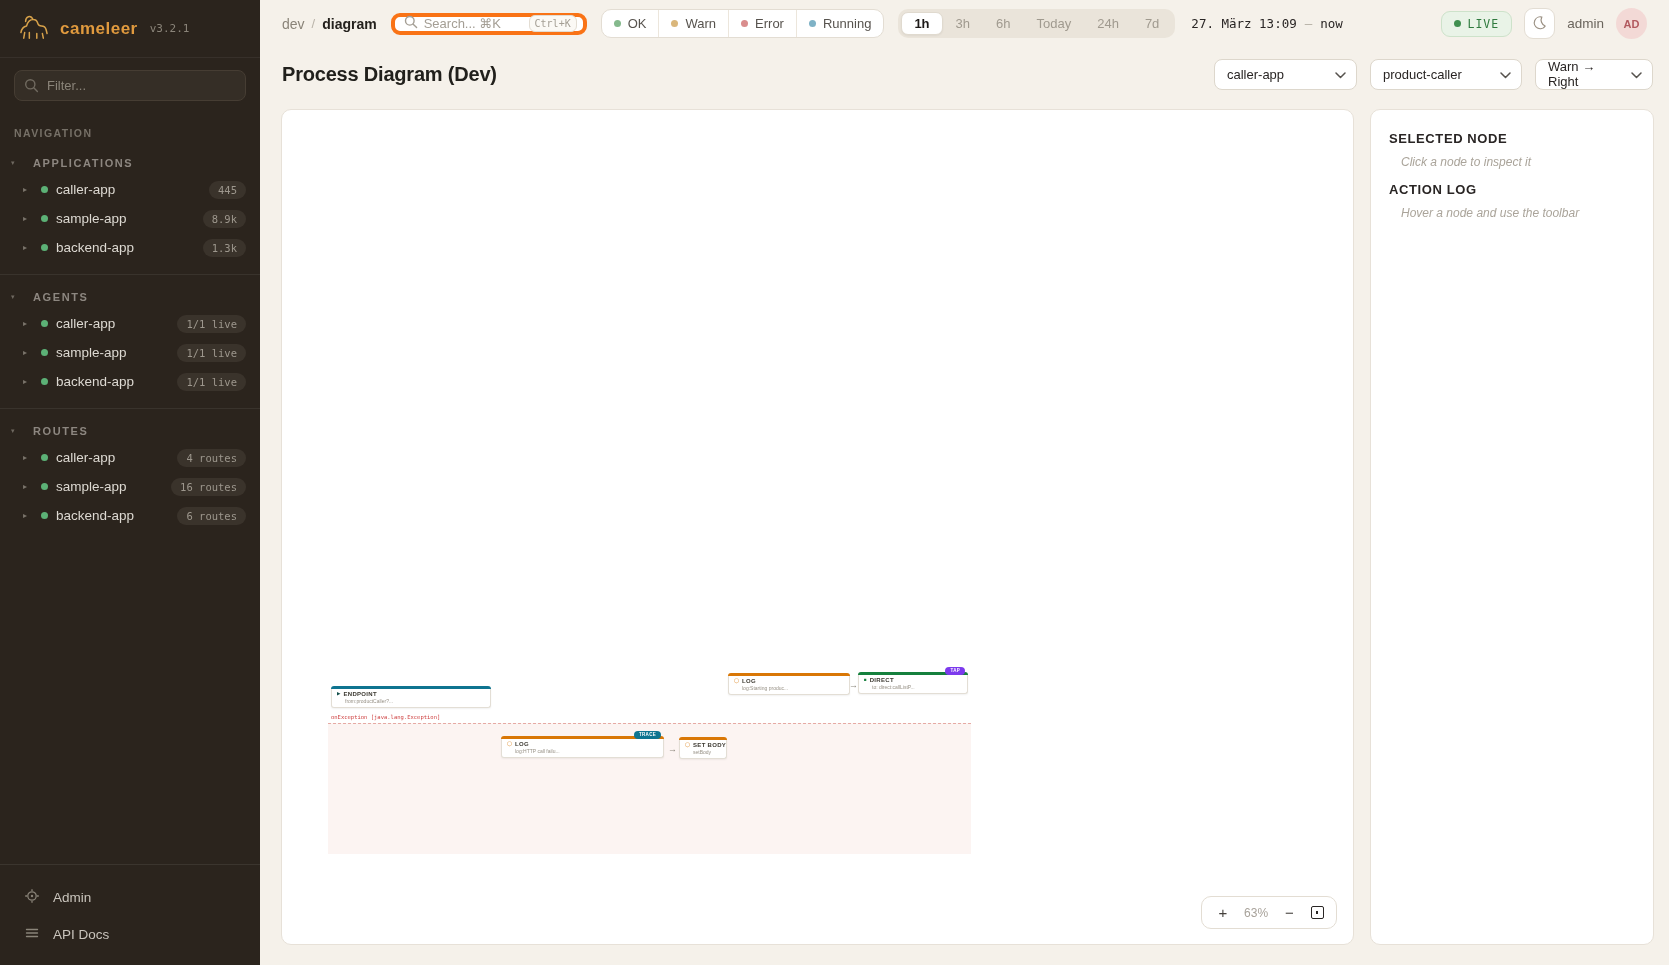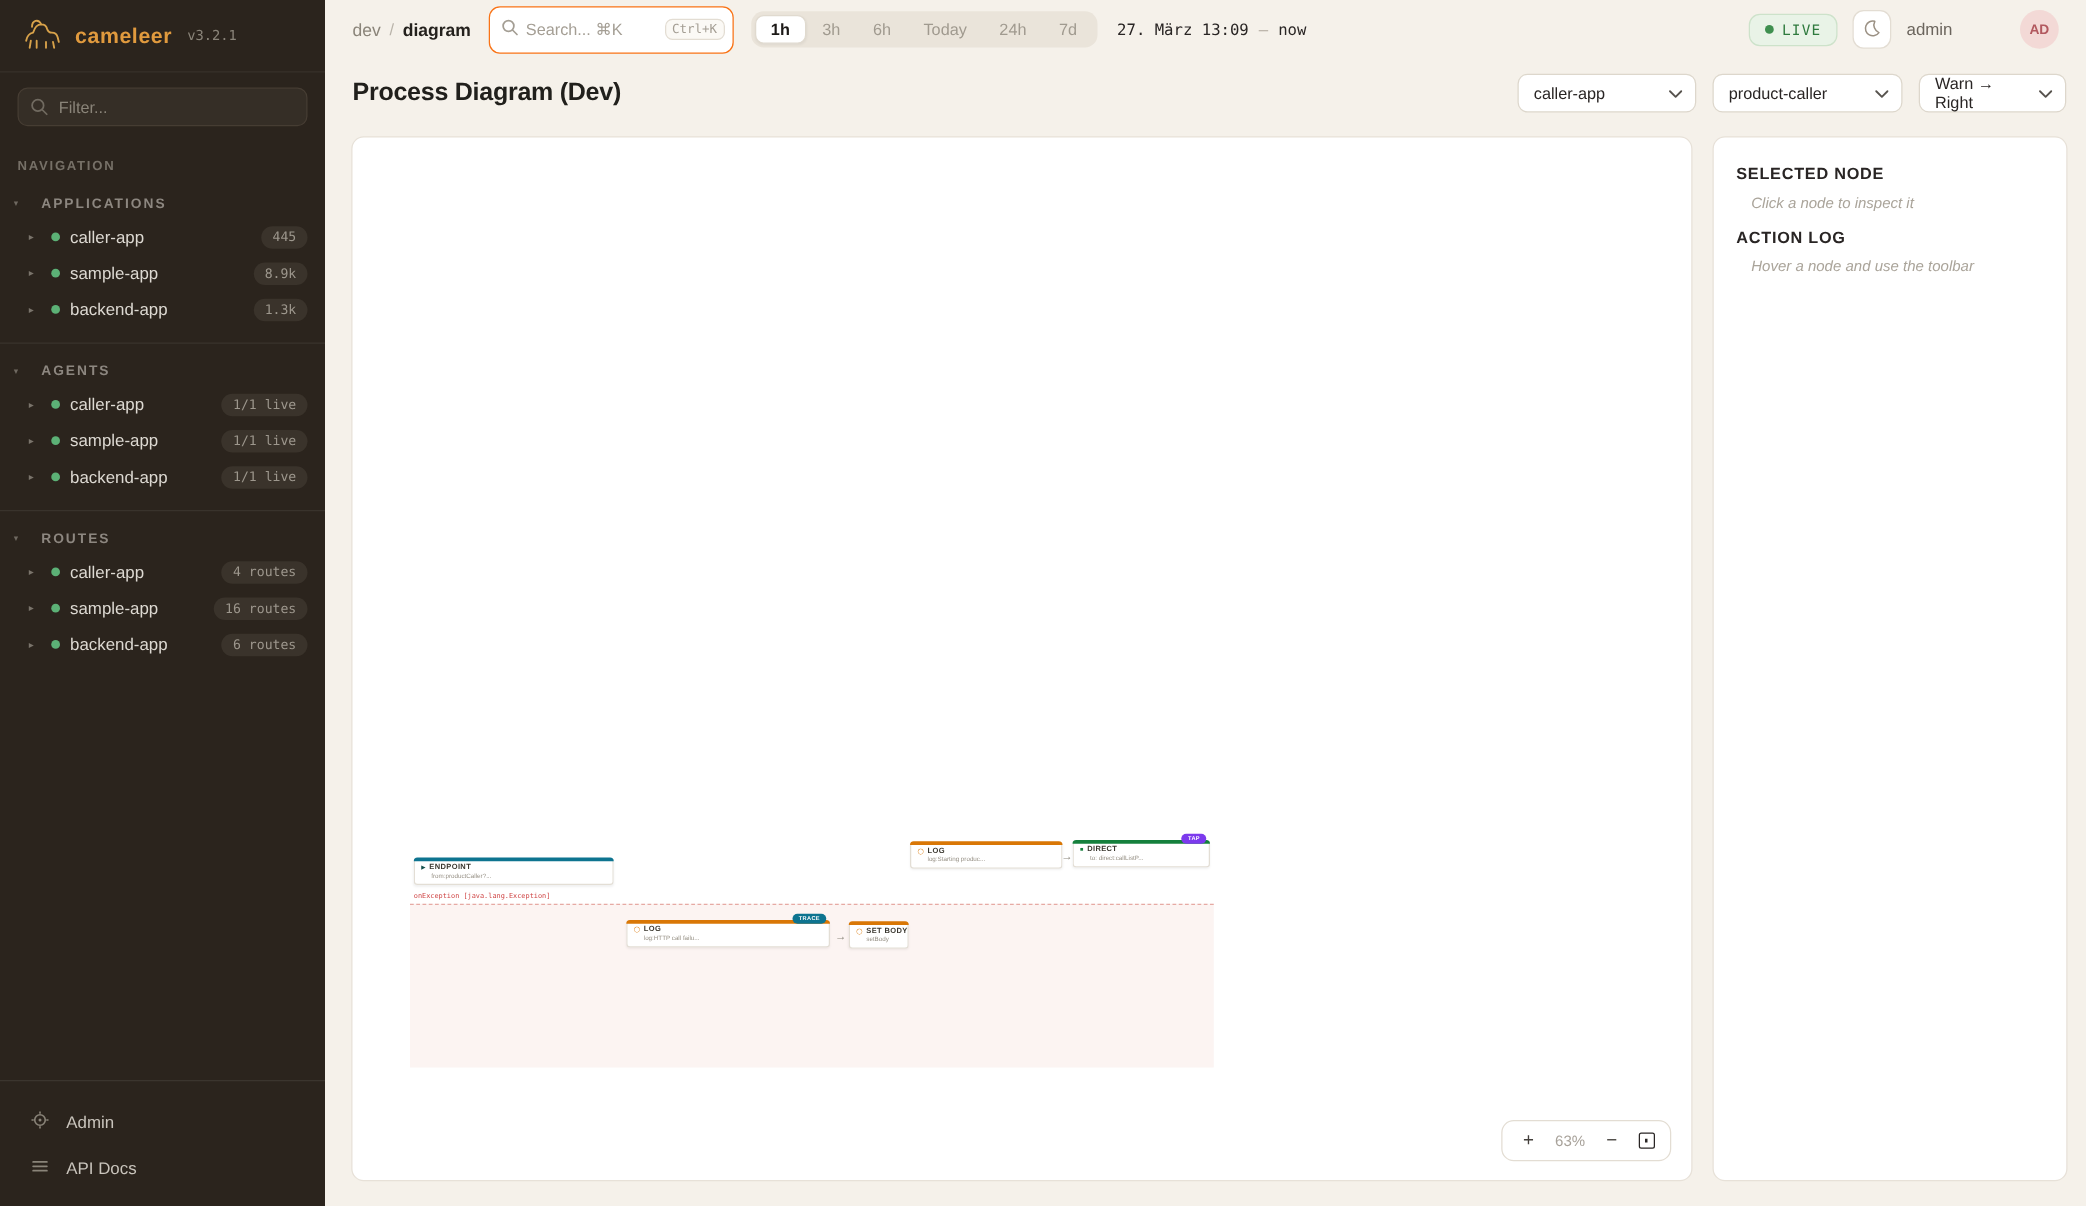--- a/index.html
+++ b/index.html
@@ -55,22 +55,22 @@
   
   .content { flex:1; display:flex; flex-direction:column; height:100%; }
 
   
   .topbar { height:47px; min-height:47px; display:flex; align-items:center; padding:0 22px; gap:14px; }
   .crumb { display:flex; align-items:center; gap:7px; white-space:nowrap; }
   .crumb-parent { color:#8a8479; font-size:14px; cursor:pointer; }
   .crumb-sep { color:#b9b3a9; font-size:13px; }
   .crumb-current { color:#24211d; font-size:14px; font-weight:bold; }
   .searchbox {
-    display:flex; align-items:center; width:196px; height:38px;
-    background:#fff; border:1px solid #f97316; border-radius:9px; padding:0 6px 0 9px; gap:6px;
+    display:flex; align-items:center; width:196px; height:22px;
+    background:#fff; border:4px solid #f97316; border-radius:9px; padding:0 6px 0 9px; gap:6px;
   }
   .search-input { border:none; outline:none; flex:1; min-width:0; font-size:13px; color:#57534e; background:transparent; font-family:"Liberation Sans",sans-serif; }
   .search-input::placeholder { color:#a49e94; }
   .kbd {
     font-family:"DejaVu Sans Mono",monospace; font-size:10px; color:#a49e94;
     border:1px solid #e3ddd3; border-radius:6px; padding:2px 5px; background:#fbf9f5; white-space:nowrap;
   }
   .chip-group { display:flex; background:#fff; border:1px solid #e3ddd3; border-radius:10px; overflow:hidden; }
   .chip { display:flex; align-items:center; gap:7px; padding:6px 12px; cursor:pointer; border-right:1px solid #ece6dc; }
   .chip:last-child { border-right:none; }
@@ -89,21 +89,21 @@
   .live-dot { width:7px; height:7px; border-radius:50%; background:#3f8f4f; }
   .live-text { font-family:"DejaVu Sans Mono",monospace; font-size:11.5px; color:#2f7a3e; letter-spacing:1px; }
   .icon-btn {
     width:31px; height:31px; border:1px solid #e3ddd3; background:#fff; border-radius:9px;
     display:flex; align-items:center; justify-content:center; cursor:pointer;
   }
   .username { color:#6b655d; font-size:13.5px; }
   .avatar {
     width:31px; height:31px; border-radius:50%; background:#f3d9d6;
     display:flex; align-items:center; justify-content:center;
-    color:#b2595f; font-size:11px; font-weight:bold; cursor:pointer;margin-left:42px;
+    color:#b2595f; font-size:11px; font-weight:bold; cursor:pointer;
   }
 
   
   .main { flex:1; display:flex; flex-direction:column; padding:0 15px 20px 21px; }
   .title-row { display:flex; align-items:center; height:62px; padding:6px 1px 14px; }
   .page-title { font-size:20px; font-weight:bold; color:#21201c; letter-spacing:-0.2px; }
   .selects { margin-left:auto; display:flex; gap:13px; }
   .select {
     display:flex; align-items:center; justify-content:space-between;
     background:#fff; border:1px solid #ddd7cc; border-radius:8px;
@@ -309,20 +309,38 @@
         <span>
           <svg width="14" height="14" viewBox="0 0 14 14">
               <circle cx="5.8" cy="5.8" r="4.3" stroke="#a49e94" stroke-width="1.4" fill="none"></circle>
               <line x1="9.2" y1="9.2" x2="12.6" y2="12.6" stroke="#a49e94" stroke-width="1.4" stroke-linecap="round"></line>
             </svg>
         </span>
         <input class="search-input" placeholder="Search... ⌘K" style="">
         <span class="kbd">Ctrl+K</span>
       </div>
 
+      <div class="chip-group">
+        <div class="chip">
+          <span class="chip-dot" style="background:#84b98c"></span>
+          <span class="chip-label">OK</span>
+        </div>
+        <div class="chip">
+          <span class="chip-dot" style="background:#dab77c"></span>
+          <span class="chip-label">Warn</span>
+        </div>
+        <div class="chip">
+          <span class="chip-dot" style="background:#d98d8d"></span>
+          <span class="chip-label">Error</span>
+        </div>
+        <div class="chip">
+          <span class="chip-dot" style="background:#7fb2c6"></span>
+          <span class="chip-label">Running</span>
+        </div>
+      </div>
 
       <div class="time-group">
         <span class="time-btn selected">1h</span>
         <span class="time-btn">3h</span>
         <span class="time-btn">6h</span>
         <span class="time-btn">Today</span>
         <span class="time-btn">24h</span>
         <span class="time-btn">7d</span>
       </div>
 

